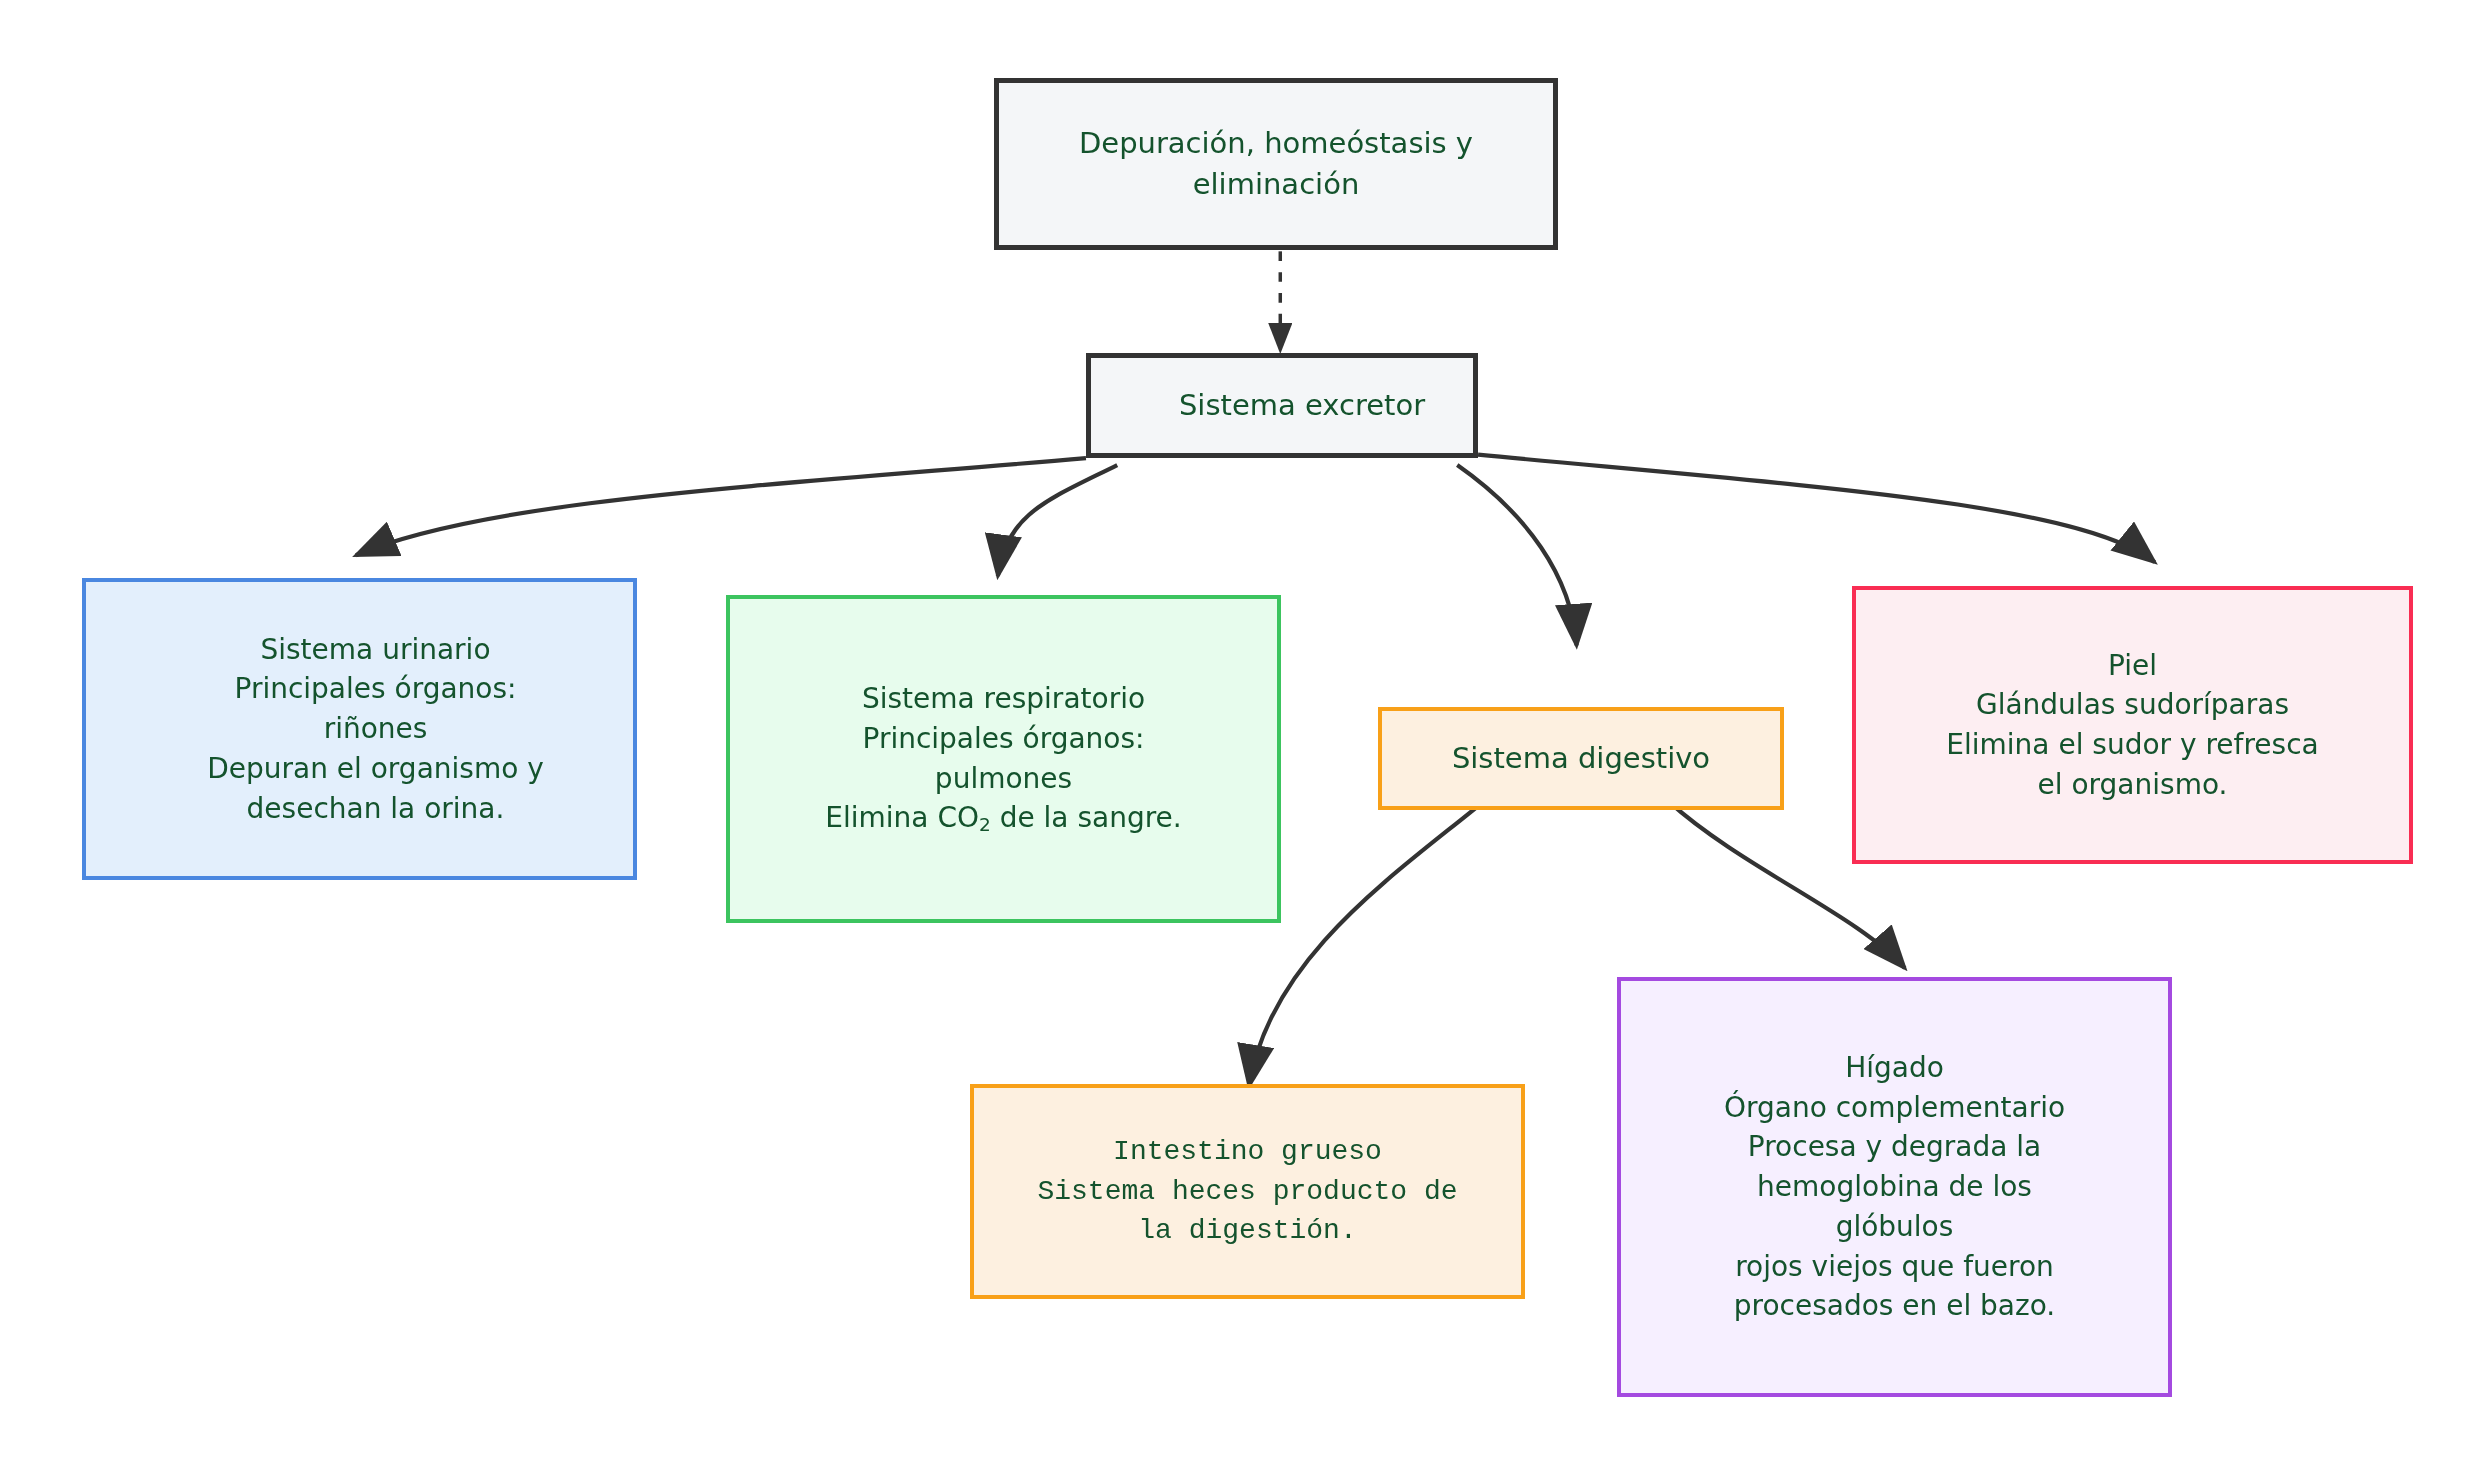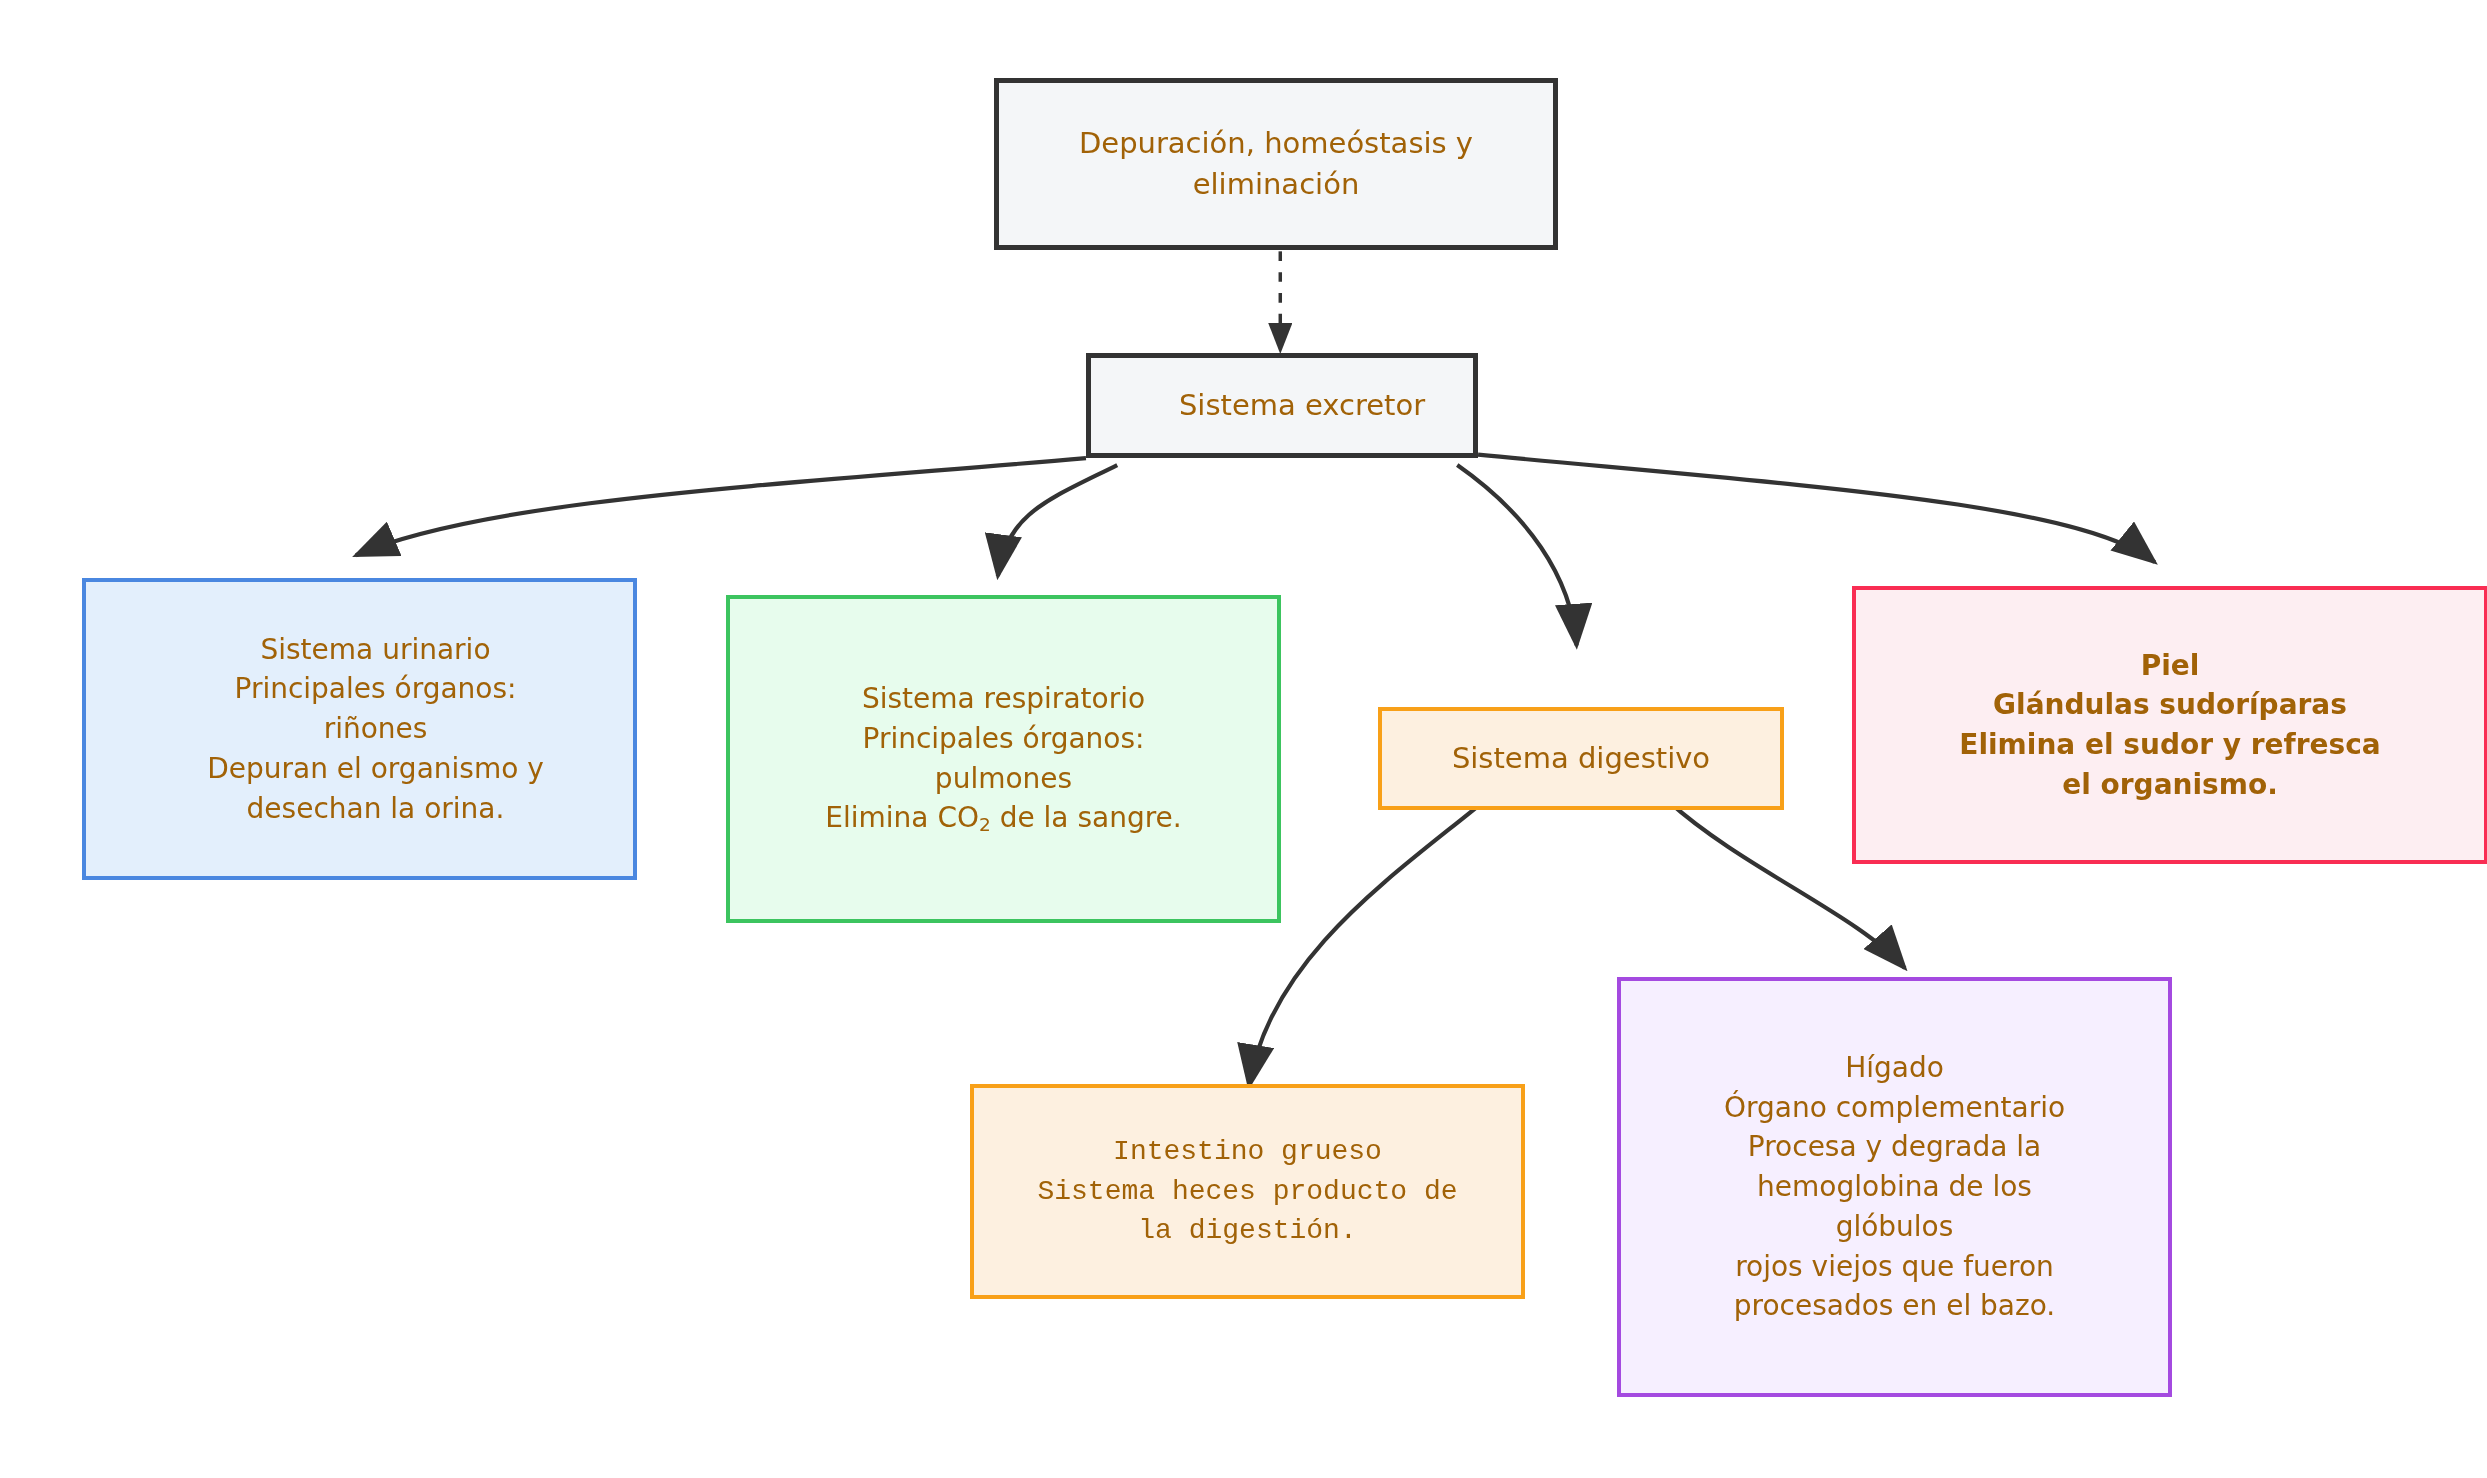--- a/index.html
+++ b/index.html
@@ -26,21 +26,21 @@
     pointer-events: none;
   }
   .node {
     position: absolute;
     box-sizing: border-box;
     display: flex;
     flex-direction: column;
     align-items: center;
     justify-content: center;
     text-align: center;
-    color: #a16207;
+    color: #14532d;
     font-family: "DejaVu Sans", sans-serif;
     line-height: 1.42;
   }
   .node .line {
     display: block;
     white-space: nowrap;
   }
 
   
   .node.plain {
@@ -120,21 +120,21 @@
     <span class="line">Sistema respiratorio</span>
     <span class="line">Principales órganos:</span>
     <span class="line">pulmones</span>
     <span class="line"><span>Elimina CO</span><sub>2</sub><span> de la sangre.</span></span>
   </div>
 
   <div class="node colored orange hub" style="left:1378px; top:666px; width:406px; height:103px;margin-top:41px;">
     <span class="line">Sistema digestivo</span>
   </div>
 
-  <div class="node colored pink" style="left:1852px; top:586px; width:636px; height:278px;font-weight:bold;">
+  <div class="node colored pink" style="left:1852px; top:586px; width:561px; height:278px;">
     <span class="line">Piel</span>
     <span class="line">Glándulas sudoríparas</span>
     <span class="line">Elimina el sudor y refresca</span>
     <span class="line">el organismo.</span>
   </div>
 
   <div class="node colored orange" style="left:970px; top:1084px; width:555px; height:215px;font-family:Liberation Mono, monospace;">
     <span class="line">Intestino grueso</span>
     <span class="line">Sistema heces producto de</span>
     <span class="line">la digestión.</span>

